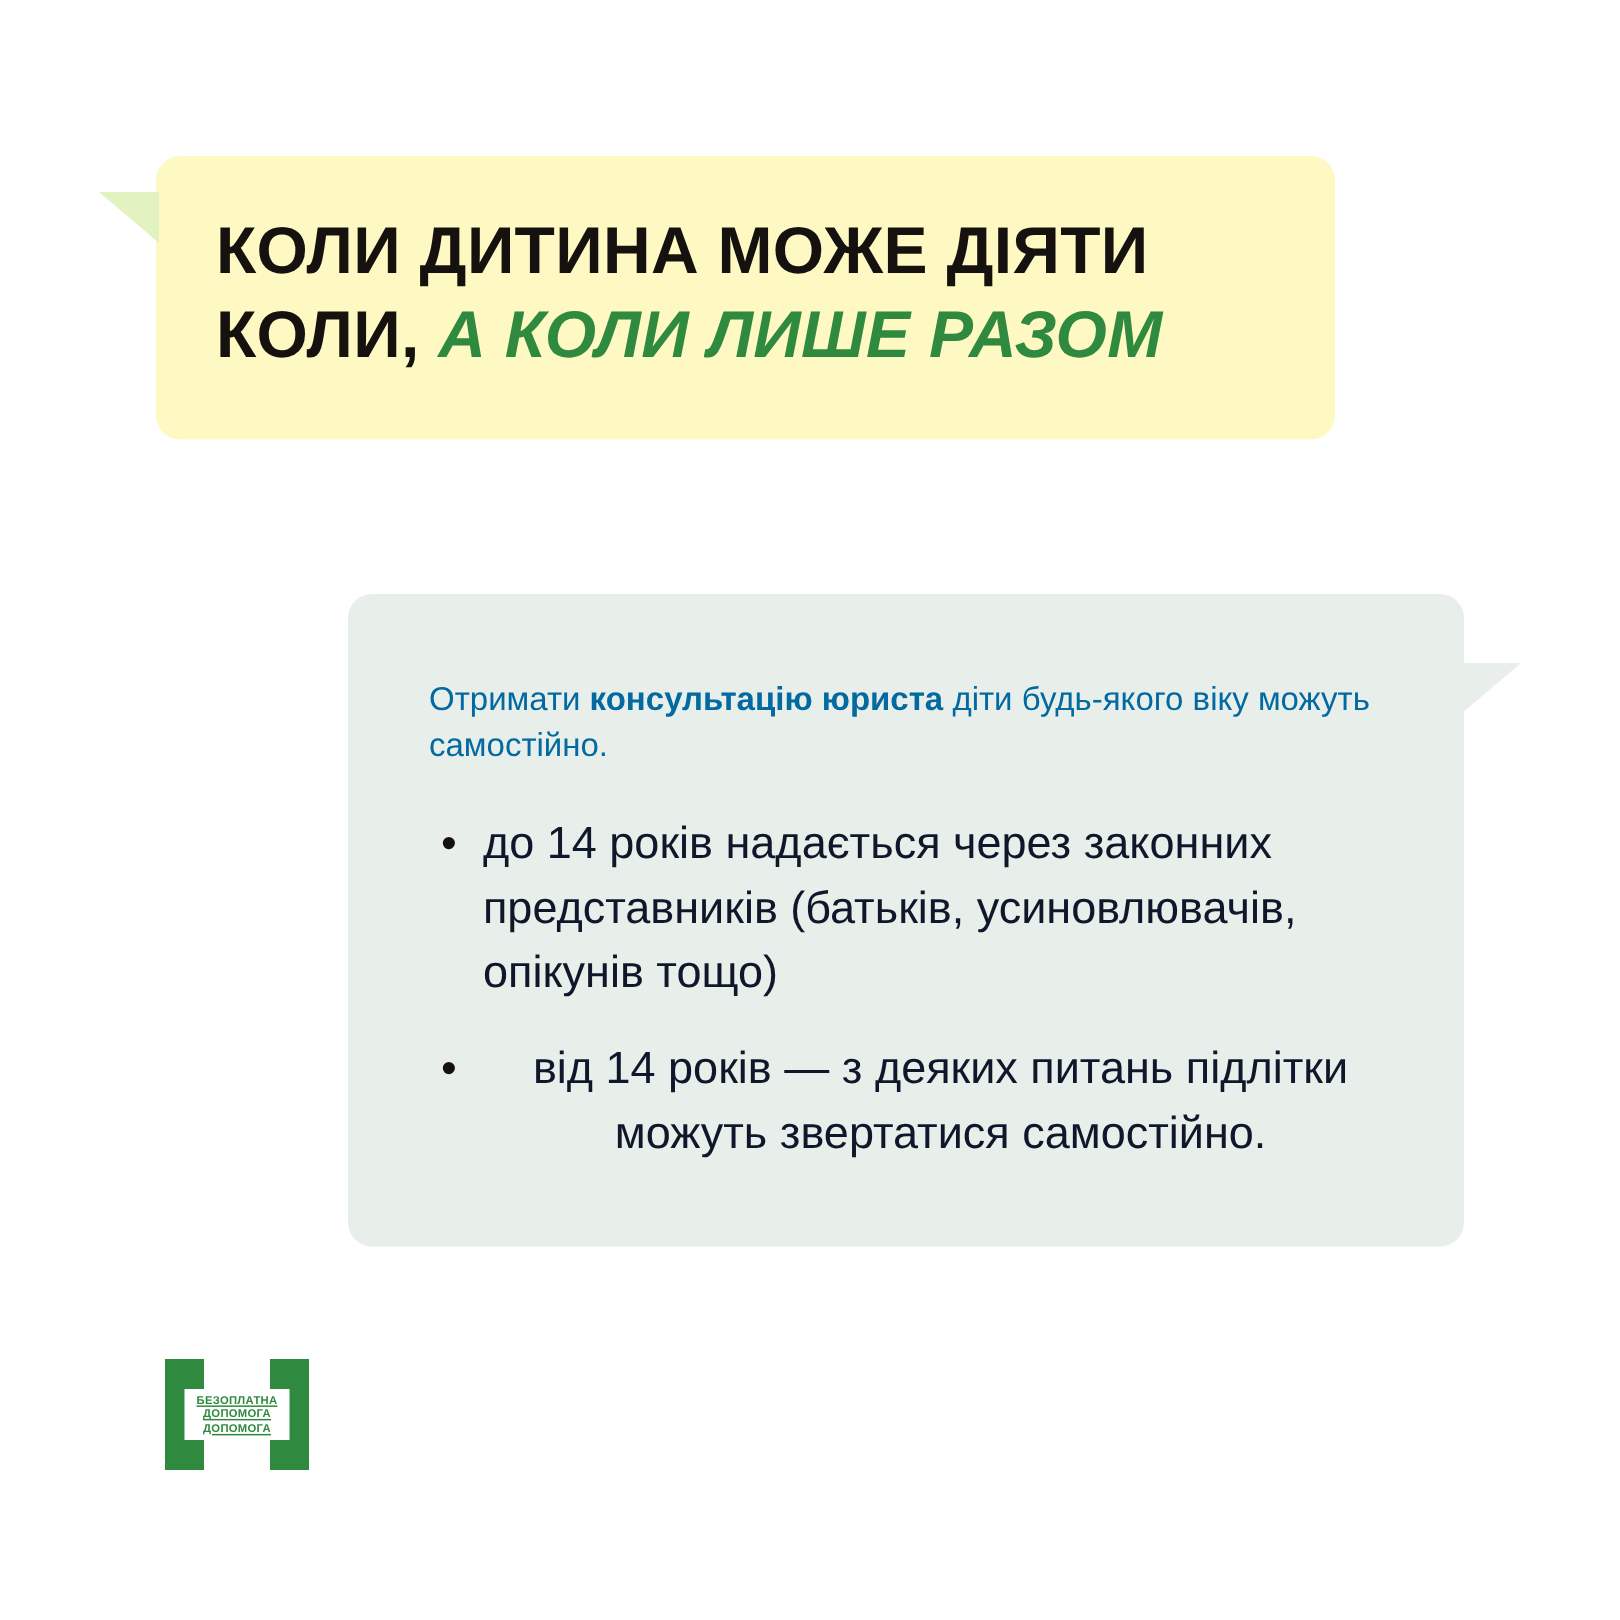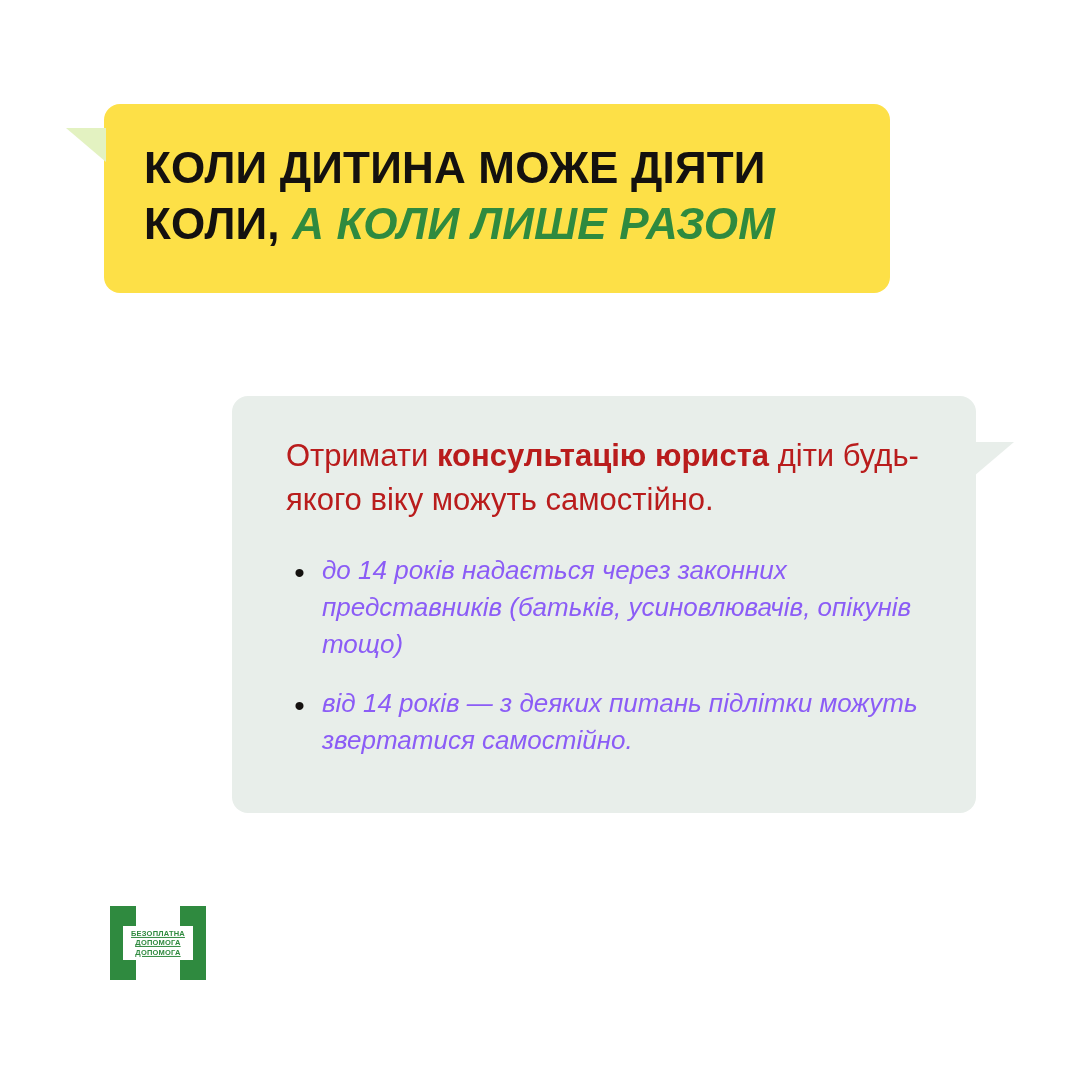--- a/index.html
+++ b/index.html
@@ -21,21 +21,21 @@
     height: 1080px;
   }
 
   
   .title-bubble {
     position: absolute;
     left: 104px;
     top: 104px;
     width: 786px;
     box-sizing: border-box;
-    background: #fde047;
+    background: #fef9c3;
     border-radius: 16px;
     padding: 36px 52px 40px 40px;
   }
   .title-bubble .tail {
     position: absolute;
     left: -38px;
     top: 24px;
     width: 0;
     height: 0;
     border-top: 0 solid transparent;
@@ -70,48 +70,48 @@
     position: absolute;
     right: -38px;
     top: 46px;
     width: 0;
     height: 0;
     border-top: 0 solid transparent;
     border-bottom: 34px solid transparent;
     border-left: 40px solid #e8eeea;
   }
   .para {
-    font-size: 31px;
+    font-size: 22px;
     line-height: 1.42;
-    color: #b91c1c;
-    margin: 0 0 30px 0;
+    color: #0369a1;
+    margin: 16px 0 30px 0;
     padding-left: 26px;
   }
   .para:last-child {
     margin-bottom: 0;
   }
   .para b {
     font-weight: bold;
   }
   ul.bullets {
     margin: 0;
     padding: 0 0 0 62px;
     list-style: none;
   }
   ul.bullets li {
     position: relative;
-    font-size: 26px;
+    font-size: 30px;
     line-height: 1.42;
-    color: #8b5cf6;
+    color: #0f172a;
     margin-bottom: 22px;
     padding-left: 0;
-    font-style: italic;
   }
   ul.bullets li:last-child {
     margin-bottom: 12px;
+    text-align: center;
   }
   ul.bullets li::before {
     content: "•";
     position: absolute;
     left: -28px;
     top: 0;
     font-size: 30px;
     line-height: 1.42;
     color: #14110f;
   }

